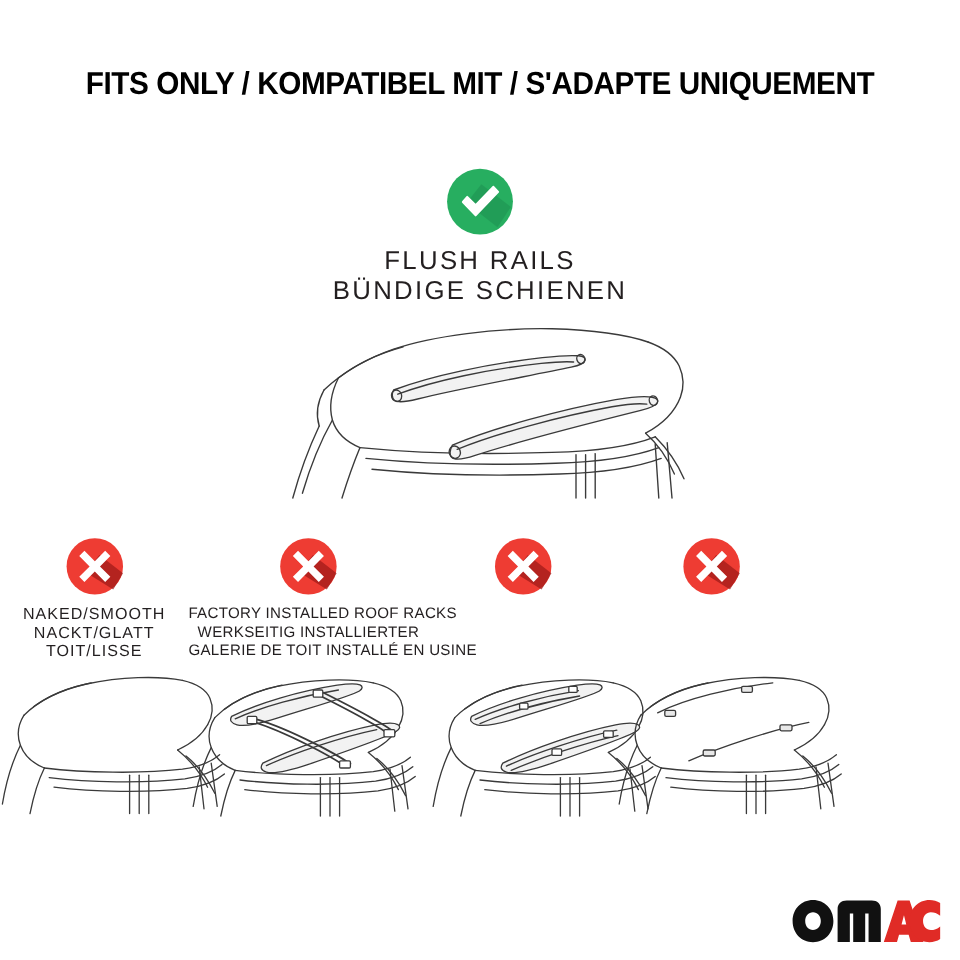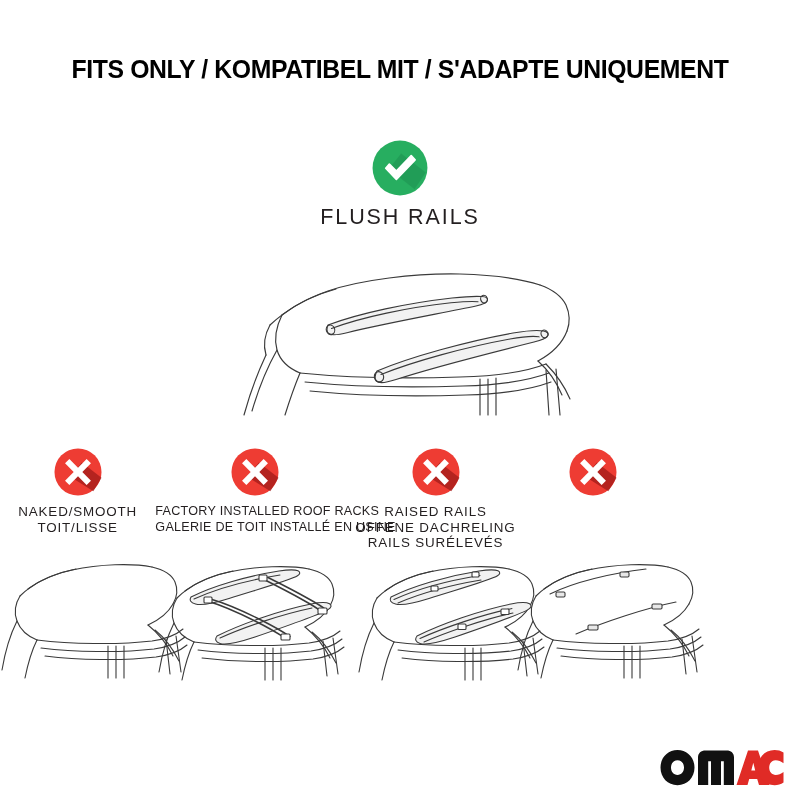--- a/index.html
+++ b/index.html
@@ -127,20 +127,21 @@
   <div class="check-icon-wrap">
     <svg viewBox="0 0 100 100" width="56" height="56" aria-hidden="true">
       <circle cx="50" cy="50" r="49" fill="#27ae60"></circle>
       <path d="M52 24 L96 58 L76 88 L30 52 Z" fill="#1e8f50" opacity="0.55"></path>
       <path d="M24.5 50.5 L31 43 L43.5 55.5 L70 28 L77 35.5 L43.5 70.5 Z" fill="#ffffff" stroke="#ffffff" stroke-width="3" stroke-linejoin="round"></path>
     </svg>
   </div>
 
   <div class="main-heading">
     <div>FLUSH RAILS</div>
+    <div>BÜNDIGE SCHIENEN</div>
   </div>
 
   <div class="main-illustration">
     <svg viewBox="0 0 400 175" width="400" height="175" aria-hidden="true">
       <g fill="none" stroke="#3a3a3a" stroke-width="1.15" stroke-linecap="round" stroke-linejoin="round">
 
         <path d="M60 60 C75 46 95 34 118 26 C150 15 205 8 250 9 C285 10 312 14 330 20"></path>
         <path d="M330 20 C344 25 352 32 356 40 C360 49 360 58 357 66"></path>
         <path d="M357 66 C352 79 341 89 328 96"></path>
         <path d="M60 60 C55 69 53 80 56 90"></path>
@@ -190,20 +191,21 @@
   <div class="col">
     <div class="x-icon-wrap">
       <svg viewBox="0 0 100 100" width="48" height="48" aria-hidden="true">
         <circle cx="50" cy="50" r="49" fill="#ee3c33"></circle>
         <path d="M58 30 L99 62 L82 90 L34 60 Z" fill="#a01b19" opacity="0.75"></path>
         <path d="M32 23 L50 41 L68 23 L77 32 L59 50 L77 68 L68 77 L50 59 L32 77 L23 68 L41 50 L23 32 Z" fill="#ffffff"></path>
       </svg>
     </div>
     <div class="col-label">
       <div>NAKED/SMOOTH</div>
+      <div>NACKT/GLATT</div>
       <div>TOIT/LISSE</div>
     </div>
     <div class="col-illustration">
       <svg viewBox="0 0 200 125" width="200" height="125" aria-hidden="true">
         <g fill="none" stroke="#3a3a3a" stroke-width="1.1" stroke-linecap="round" stroke-linejoin="round">
           <path d="M20 40 C32 28 50 19 72 14 C100 8 132 7 152 11"></path>
           <path d="M152 11 C165 14 172 19 175 26 C178 33 177 41 173 48"></path>
           <path d="M173 48 C168 57 159 64 148 69"></path>
           <path d="M20 40 C15 48 14 57 17 65 C20 73 27 80 37 84"></path>
           <path d="M28 33 C40 24 56 17 76 13"></path>
@@ -227,20 +229,21 @@
   <div class="col">
     <div class="x-icon-wrap">
       <svg viewBox="0 0 100 100" width="48" height="48" aria-hidden="true">
         <circle cx="50" cy="50" r="49" fill="#ee3c33"></circle>
         <path d="M58 30 L99 62 L82 90 L34 60 Z" fill="#a01b19" opacity="0.75"></path>
         <path d="M32 23 L50 41 L68 23 L77 32 L59 50 L77 68 L68 77 L50 59 L32 77 L23 68 L41 50 L23 32 Z" fill="#ffffff"></path>
       </svg>
     </div>
     <div class="col-label narrow">
       <div>FACTORY INSTALLED ROOF RACKS</div>
+      <div>WERKSEITIG INSTALLIERTER</div>
       <div>GALERIE DE TOIT INSTALLÉ EN USINE</div>
     </div>
     <div class="col-illustration">
       <svg viewBox="0 0 200 125" width="200" height="125" aria-hidden="true">
         <g fill="none" stroke="#3a3a3a" stroke-width="1.1" stroke-linecap="round" stroke-linejoin="round">
 
           <path d="M22 42 C34 30 52 21 74 16 C102 10 134 9 154 13"></path>
           <path d="M154 13 C167 16 174 21 177 28 C180 35 179 43 175 50"></path>
           <path d="M175 50 C170 59 161 66 150 71"></path>
           <path d="M22 42 C17 50 16 59 19 67 C22 75 29 82 39 86"></path>
@@ -282,25 +285,20 @@
     </div>
   </div>
 
   <div class="col">
     <div class="x-icon-wrap">
       <svg viewBox="0 0 100 100" width="48" height="48" aria-hidden="true">
         <circle cx="50" cy="50" r="49" fill="#ee3c33"></circle>
         <path d="M58 30 L99 62 L82 90 L34 60 Z" fill="#a01b19" opacity="0.75"></path>
         <path d="M32 23 L50 41 L68 23 L77 32 L59 50 L77 68 L68 77 L50 59 L32 77 L23 68 L41 50 L23 32 Z" fill="#ffffff"></path>
       </svg>
-    </div>
-    <div class="col-label">
-      <div>RAISED RAILS</div>
-      <div>OFFENE DACHRELING</div>
-      <div>RAILS SURÉLEVÉS</div>
     </div>
     <div class="col-illustration">
       <svg viewBox="0 0 200 125" width="200" height="125" aria-hidden="true">
         <g fill="none" stroke="#3a3a3a" stroke-width="1.1" stroke-linecap="round" stroke-linejoin="round">
           <path d="M22 42 C34 30 52 21 74 16 C102 10 134 9 154 13"></path>
           <path d="M154 13 C167 16 174 21 177 28 C180 35 179 43 175 50"></path>
           <path d="M175 50 C170 59 161 66 150 71"></path>
           <path d="M22 42 C17 50 16 59 19 67 C22 75 29 82 39 86"></path>
           <path d="M30 35 C42 26 58 19 78 15"></path>
           <path d="M39 86 C34 96 30 109 27 124"></path>

